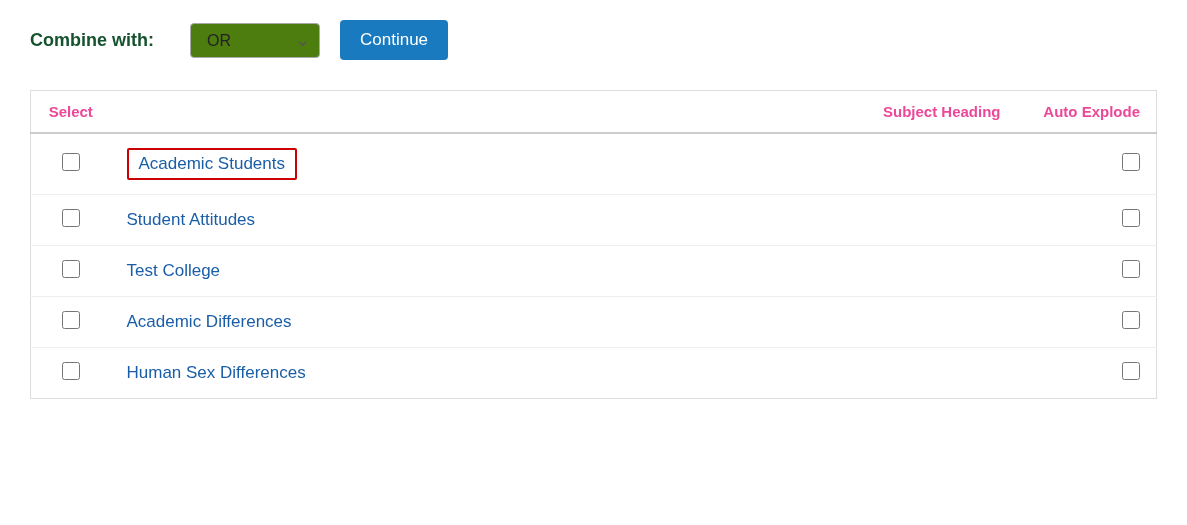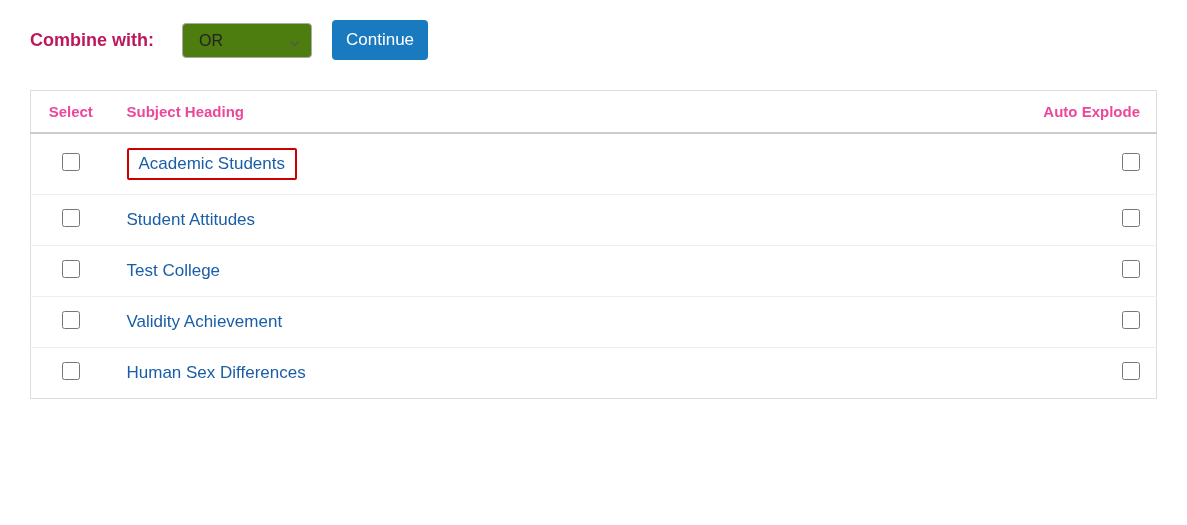--- a/index.html
+++ b/index.html
@@ -15,22 +15,22 @@
     .toolbar {
       display: flex;
       align-items: center;
       gap: 20px;
       margin-bottom: 30px;
     }
 
     .combine-label {
       font-size: 18px;
       font-weight: bold;
-      color: #be185d;
-      margin-right: 8px;
+      color: #14532d;
+      margin-right: 16px;
     }
 
     .combine-select-wrapper {
       position: relative;
       display: inline-flex;
       align-items: center;
     }
 
     .combine-select {
       appearance: none;
@@ -52,21 +52,21 @@
       pointer-events: none;
       font-size: 18px;
       color: #555;
     }
 
     .continue-button {
       background-color: #1a7abf;
       color: #fff;
       border: none;
       border-radius: 4px;
-      padding: 10px 14px;
+      padding: 10px 20px;
       font-size: 17px;
       cursor: pointer;
       font-weight: 500;
     }
 
     .results-table {
       width: 100%;
       border-collapse: collapse;
       border: 1px solid #ddd;
     }
@@ -83,21 +83,21 @@
       color: #ec4899;
       text-align: left;
     }
 
     .results-table th.col-select {
       width: 80px;
       text-align: center;
     }
 
     .results-table th.col-subject {
-      text-align: left;
+      text-align: right;
     }
 
     .results-table th.col-autoexplode {
       width: 140px;
       text-align: right;
     }
 
     .results-table tbody tr {
       border-bottom: 1px solid #eee;
     }
@@ -174,21 +174,21 @@
         <td><a href="#" class="subject-link">Student Attitudes</a></td>
         <td class="col-autoexplode"><input type="checkbox" style=""></td>
       </tr>
       <tr>
         <td class="col-select"><input type="checkbox" style=""></td>
         <td><a href="#" class="subject-link">Test College</a></td>
         <td class="col-autoexplode"><input type="checkbox" style=""></td>
       </tr>
       <tr>
         <td class="col-select"><input type="checkbox" style=""></td>
-        <td><a href="#" class="subject-link">Validity Achievement</a></td>
+        <td><a href="#" class="subject-link">Academic Differences</a></td>
         <td class="col-autoexplode"><input type="checkbox" style=""></td>
       </tr>
       <tr>
         <td class="col-select"><input type="checkbox" style=""></td>
         <td><a href="#" class="subject-link">Human Sex Differences</a></td>
         <td class="col-autoexplode"><input type="checkbox" style=""></td>
       </tr>
     </tbody>
 </table>
 

